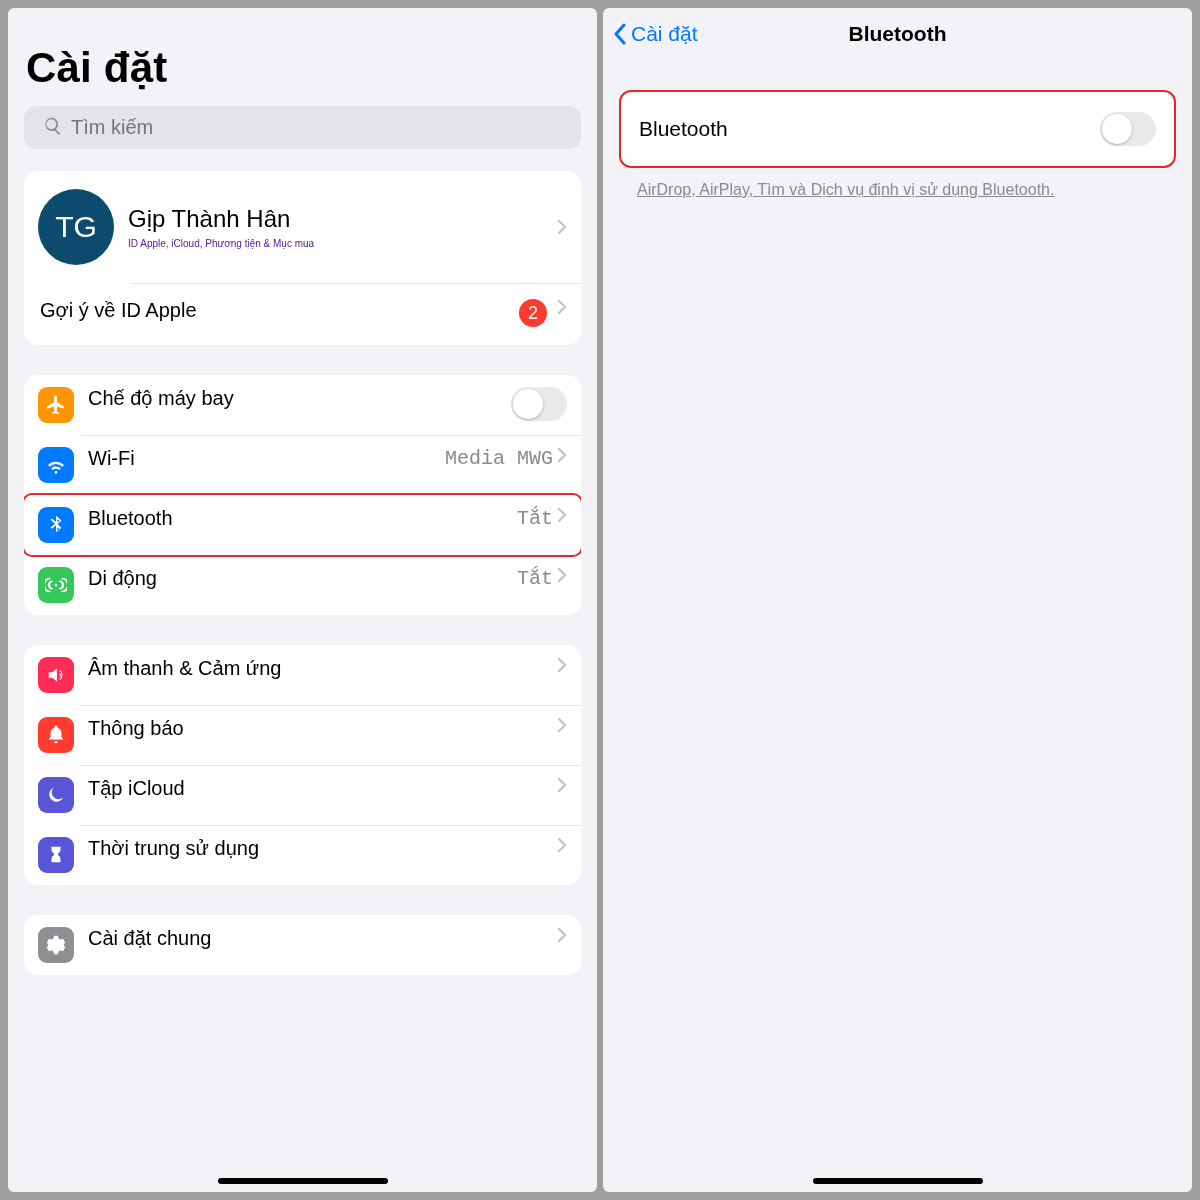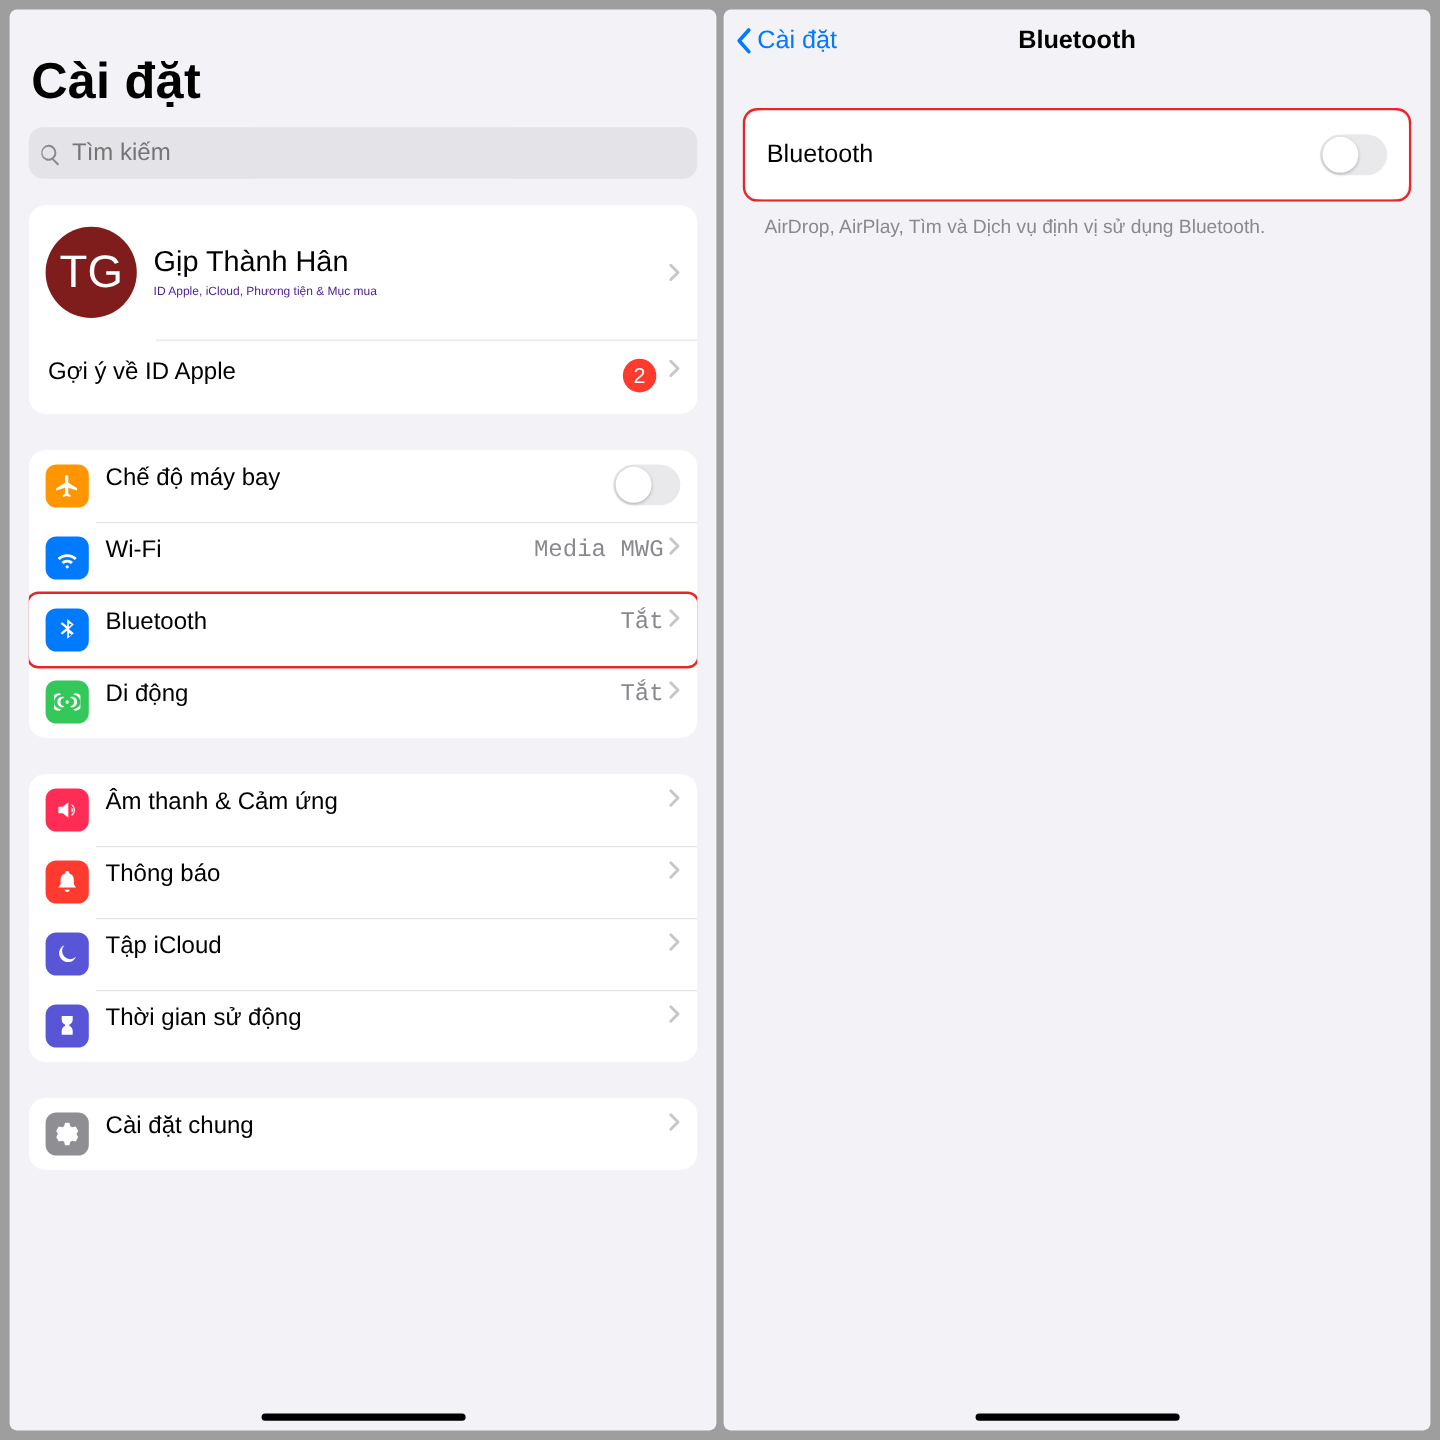--- a/index.html
+++ b/index.html
@@ -4,35 +4,35 @@
 <style>
   * { box-sizing: border-box; margin: 0; padding: 0; }
   html, body { width: 1200px; height: 1200px; background: #999; font-family: -apple-system, "Helvetica Neue", Arial, sans-serif; }
   .stage { display: flex; width: 1200px; height: 1200px; background: #9e9e9e; padding: 8px; gap: 6px; }
   .phone { flex: 1; background: #f2f2f7; border-radius: 6px; overflow: hidden; display: flex; flex-direction: column; position: relative; }
   .phone-inner { flex: 1; overflow: hidden; display:flex; flex-direction:column; }
   .home-indicator { position: absolute; left: 50%; transform: translateX(-50%); bottom: 8px; width: 170px; height: 6px; border-radius: 4px; background: #000; }
   
   .left-content { padding: 0 16px; }
   .settings-title { font-size: 42px; font-weight: 700; color: #000; margin: 36px 0 14px 2px; letter-spacing: 0.2px;}
-  .search-field { display:flex; align-items:flex-end; background:#e3e3e8; border-radius:12px; padding: 10px 8px; margin-bottom: 22px;}
+  .search-field { display:flex; align-items:flex-start; background:#e3e3e8; border-radius:12px; padding: 10px 19px; margin-bottom: 22px;}
   .search-field svg { width: 20px; height: 20px; fill:#8a8a8e; margin-right: 8px;}
   .search-field input { flex:1; border:0; background:transparent; font-size: 20px; color:#8a8a8e; outline:none;}
   .card { background:#fff; border-radius:14px; overflow:hidden; margin-bottom: 30px;}
   .row { display:flex; align-items:flex-start; padding: 12px 14px; position:relative; min-height: 58px;}
   .row + .row::before { content:""; position:absolute; left:56px; right:0; top:0; height:1px; background:#e4e4e8;}
   .icon-badge { width:36px; height:36px; border-radius:9px; display:flex; align-items:center; justify-content:center; margin-right: 14px; flex-shrink:0;}
   .icon-badge svg { width:22px; height:22px; fill:#fff;}
   .row-label { font-size: 20px; color:#000; flex:1;}
   .row-detail { font-size: 20px; color:#8a8a8e; margin-right: 4px; font-family: Liberation Mono, monospace;}
   .chevron { width: 10px; height: 16px; flex-shrink:0;}
   .chevron path { stroke:#c6c6c8; stroke-width:2.4; fill:none; stroke-linecap:round; stroke-linejoin:round;}
   .toggle { width:56px; height:34px; background:#e9e9eb; border-radius:17px; position:relative; flex-shrink:0;}
   .toggle::after { content:""; position:absolute; top:2px; left:2px; width:30px; height:30px; background:#fff; border-radius:50%; box-shadow:0 1px 3px rgba(0,0,0,0.25);}
-  .avatar { width:76px; height:76px; border-radius:50%; background:#7f1d1d; color:#fff; font-size:38px; font-weight:500; display:flex; align-items:center; justify-content:center; margin-right:14px; flex-shrink:0;}
+  .avatar { width:76px; height:76px; border-radius:50%; background:#0c4a6e; color:#fff; font-size:30px; font-weight:500; display:flex; align-items:center; justify-content:center; margin-right:14px; flex-shrink:0;}
   .profile-row { align-items:center; padding: 18px 14px;}
   .profile-text { flex:1;}
   .profile-name { font-size:24px; color:#000; margin-bottom:4px;}
   .profile-sub { font-size:10px; color:#4c1d95; line-height:1.3;}
   .suggestion-row { padding: 16px 14px 18px 16px; }
   .suggestion-row::before { left: 106px !important; }
   .badge-count { width:28px; height:28px; border-radius:50%; background:#ff3b30; color:#fff; font-size:18px; display:flex; align-items:center; justify-content:center; margin-right:10px;}
   .highlight-red { border: 2.5px solid #e8262a; border-radius: 10px; margin: -2px; position:relative; z-index:2;}
   .row.highlight-red::before { display:none; }
   .row.highlight-red + .row::before { display:none; }
@@ -43,21 +43,21 @@
   
   .nav-bar { display:flex; align-items:center; padding: 14px 10px 10px 10px; position:relative;}
   .back-link { display:flex; align-items:center; color:#007aff; font-size:21px; }
   .back-chevron { width:14px; height:22px; margin-right:4px;}
   .back-chevron path { stroke:#007aff; stroke-width:3; fill:none; stroke-linecap:round; stroke-linejoin:round;}
   .nav-title { position:absolute; left:0; right:0; text-align:center; font-size:21px; font-weight:600; color:#000; pointer-events:none;}
   .right-content { padding: 34px 16px 0 16px;}
   .bt-card { background:#fff; border-radius:14px; }
   .bt-row { display:flex; align-items:center; padding: 20px 18px; }
   .bt-row .row-label { font-size:21px; }
-  .footer-text { font-size:16px; color:#8a8a8e; padding: 10px 18px; line-height:1.45;}
+  .footer-text { font-size:16px; color:#8a8a8e; padding: 10px 18px; line-height:1.45;text-decoration:underline;}
   .highlight-wrap { border: 2.5px solid #e8262a; border-radius: 12px; }
 </style>
 </head>
 <body>
 
 <div class="stage">
 
   <div class="phone">
     <div class="phone-inner">
       <div class="left-content">
@@ -171,21 +171,21 @@
             <svg class="chevron" viewBox="0 0 10 16">
                 <path d="M2 2l6 6-6 6"></path>
               </svg>
           </div>
           <div class="row">
             <div class="icon-badge bg-indigo">
                 <svg viewBox="0 0 24 24">
                   <path d="M7 3h10v3a5 5 0 01-3 4.6V12a5 5 0 013 4.6V20H7v-3.4A5 5 0 0110 12v-1.4A5 5 0 017 6V3z"></path>
                 </svg>
               </div>
-            <span class="row-label">Thời gian sử động</span>
+            <span class="row-label">Thời trung sử dụng</span>
             <svg class="chevron" viewBox="0 0 10 16">
                 <path d="M2 2l6 6-6 6"></path>
               </svg>
           </div>
         </div>
 
         <div class="card" style="margin-bottom:60px;">
           <div class="row">
             <div class="icon-badge bg-gray">
                 <svg viewBox="0 0 24 24">

